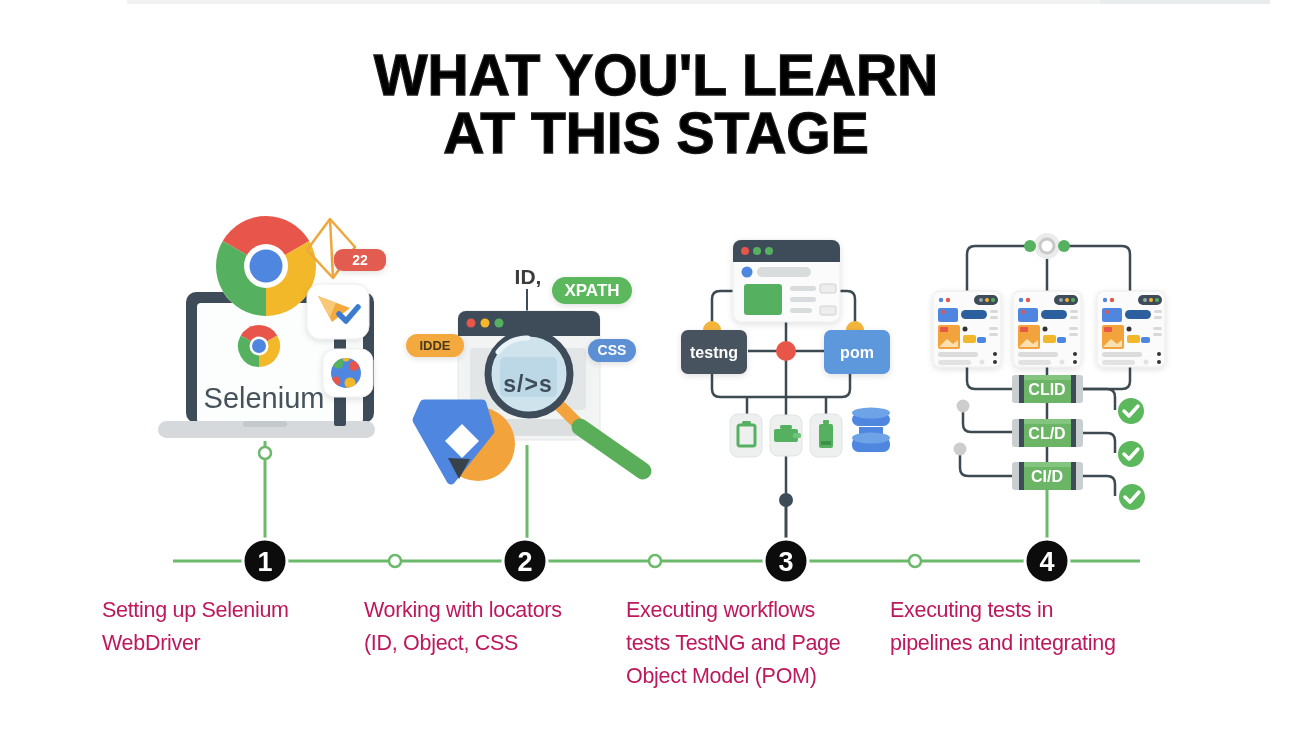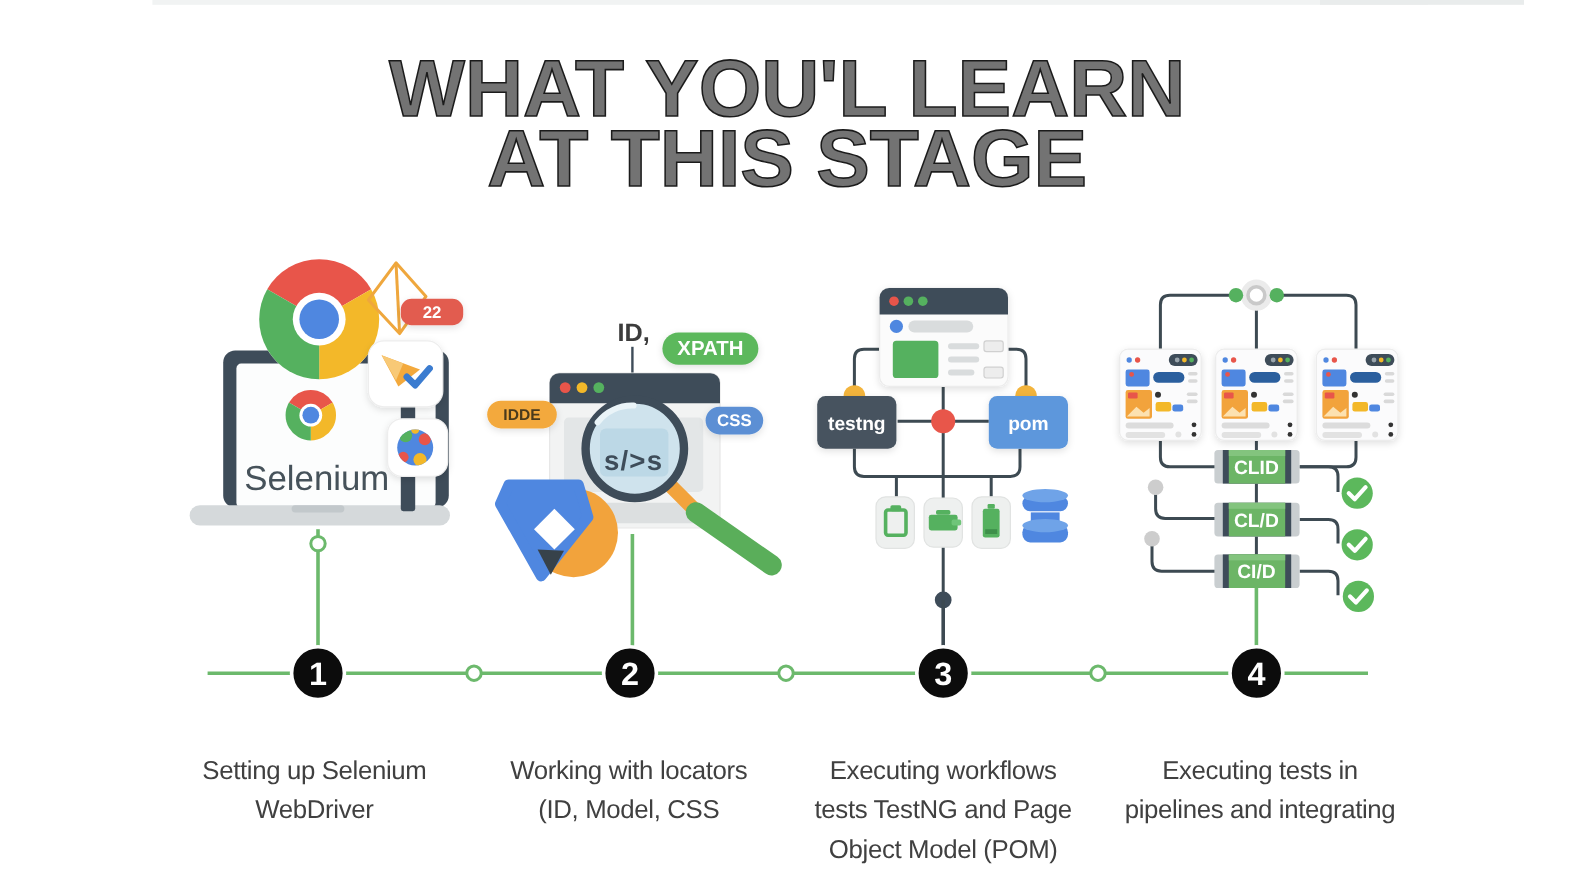--- a/index.html
+++ b/index.html
@@ -1,23 +1,23 @@
 <!DOCTYPE html>
 <html><head>
 <meta charset="utf-8">
 <style>
   html,body{margin:0;padding:0;background:#fff;}
   .canvas{position:relative;width:1312px;height:736px;background:#ffffff;overflow:hidden;
           font-family:"Liberation Sans",sans-serif;}
   .top-strip{position:absolute;top:0;height:4px;background:#eef0f0;}
-  .title{position:absolute;left:0;right:0;top:46px;text-align:center;color:#737373;
-         font-weight:700;font-size:67px;line-height:58px;letter-spacing:0px;
+  .title{position:absolute;left:0;right:0;top:46px;text-align:center;color:#000000;
+         font-weight:700;font-size:57px;line-height:58px;letter-spacing:0px;
          -webkit-text-stroke:1.3px #1b1b1b;}
   .scene{position:absolute;left:0;top:0;}
-  .caption{position:absolute;top:626px;width:320px;text-align:center;color:#404040;
+  .caption{position:absolute;top:594px;width:320px;text-align:left;color:#be185d;
            font-size:21.5px;line-height:33px;letter-spacing:-0.3px;font-weight:400;}
   svg text{font-family:"Liberation Sans",sans-serif;}
   .pill-txt{font-weight:700;}
   .num-txt{font-weight:700;font-size:27px;fill:#ffffff;}
   .box-txt{font-weight:700;fill:#ffffff;}
 </style>
 </head>
 <body>
 
 <div class="canvas">
@@ -323,21 +323,21 @@
       </g>
     </g>
   </svg>
 
   <div class="caption" style="left:102px">
     <div>Setting up Selenium</div>
     <div>WebDriver</div>
   </div>
   <div class="caption" style="left:364px">
     <div>Working with locators</div>
-    <div>(ID, Model, CSS</div>
+    <div>(ID, Object, CSS</div>
   </div>
   <div class="caption" style="left:626px">
     <div>Executing workflows</div>
     <div>tests TestNG and Page</div>
     <div>Object Model (POM)</div>
   </div>
   <div class="caption" style="left:890px">
     <div>Executing tests in</div>
     <div>pipelines and integrating</div>
   </div>

